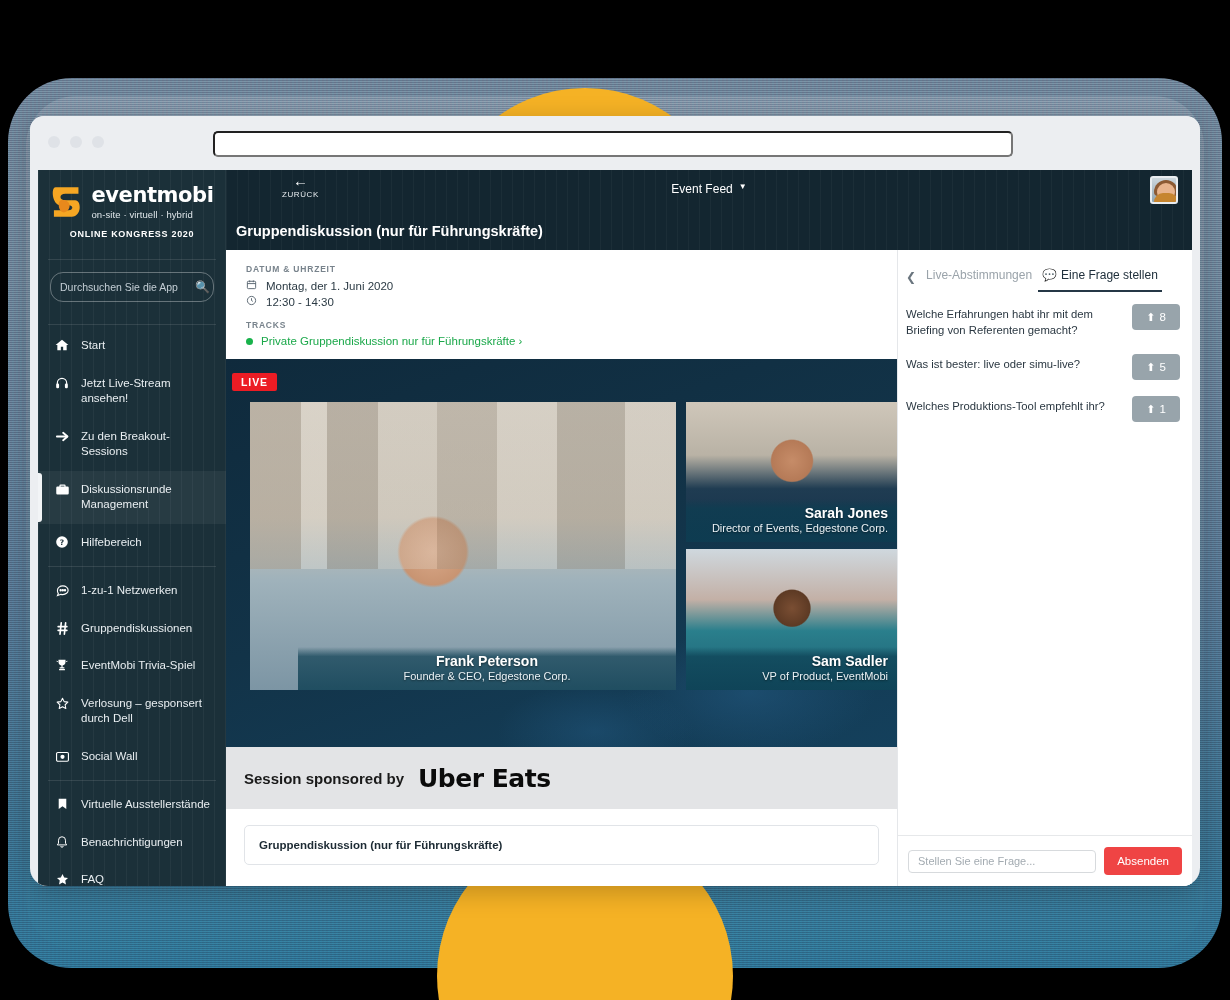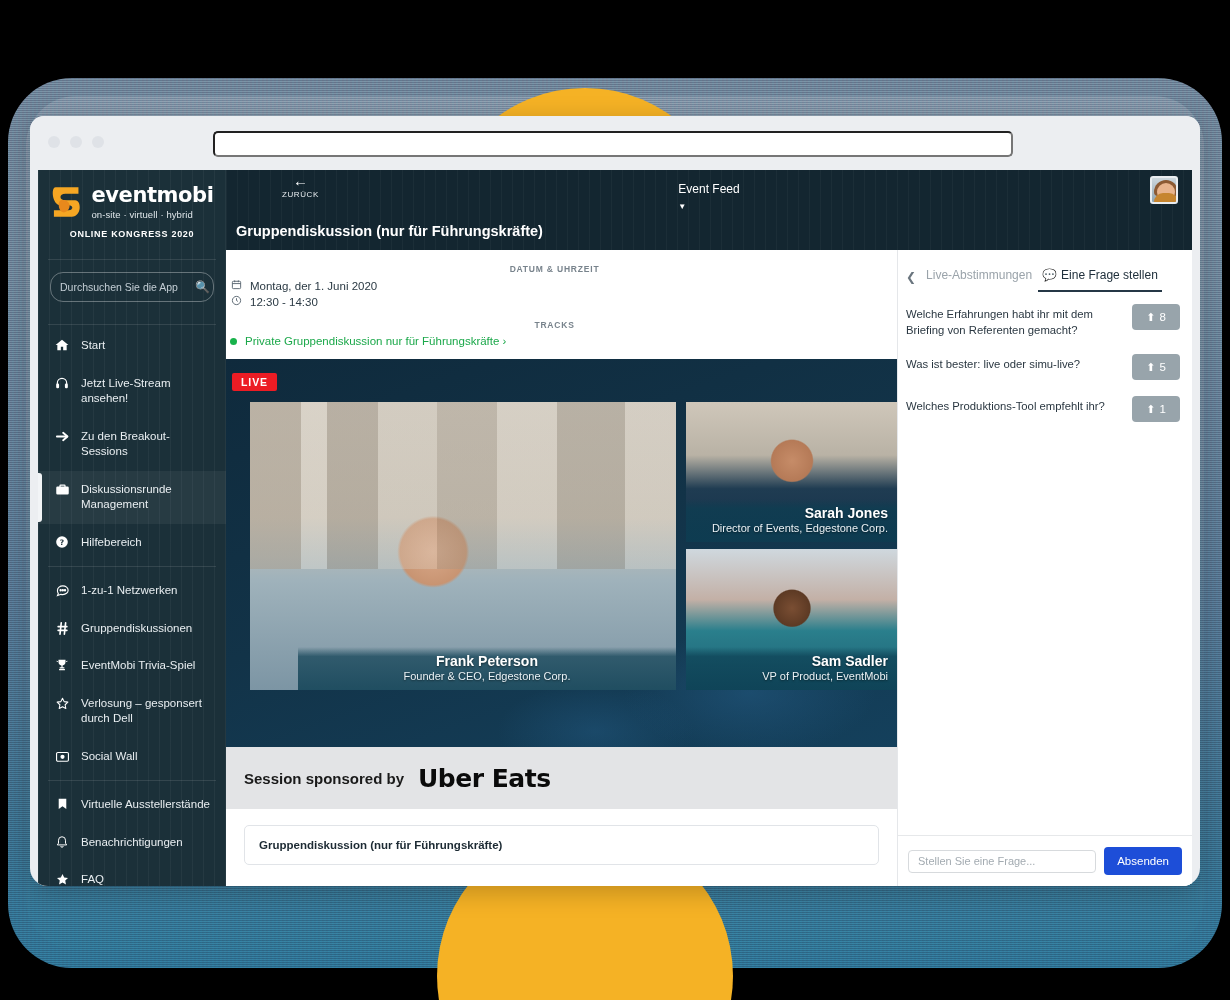--- a/index.html
+++ b/index.html
@@ -117,42 +117,42 @@
   .center { flex:1; min-width:0; display:flex; flex-direction:column; background:#f3f4f6; }
   .topbar {
     height: 42px; background:#132630; position:relative; display:flex; align-items:center;
     background-image: repeating-linear-gradient(90deg, rgba(255,255,255,.035) 0 1px, rgba(0,0,0,0) 1px 11px);
   }
   .back-btn { position:absolute; left: 56px; top: 4px; text-align:center; color:#fff; }
   .back-arrow { font-size: 15px; line-height: 14px; }
   .back-label { font-size: 8px; letter-spacing:.6px; margin-top:2px; color:#e7ecef; }
   .feed-dd {
     position:absolute; left:50%; transform:translateX(-50%); top:12px;
-    color:#fff; font-size: 12px; display:flex; align-items:flex-start; gap:6px;flex-direction:column;
+    color:#fff; font-size: 12px; display:flex; align-items:flex-start; gap:6px;
   }
   .caret { font-size:8px; }
   .avatar {
     position:absolute; right: 14px; top: 6px; width: 28px; height: 28px;
     border-radius:3px; border:2px solid #e9edf0; overflow:hidden;
     background:linear-gradient(180deg,#cdd7dd,#8fa4b1);
   }
   .avatar .face { position:absolute; left:5px; top:5px; width:18px; height:18px; border-radius:50%; background:#e8b48d; }
   .avatar .hair { position:absolute; left:2px; top:2px; width:24px; height:16px; border-radius:12px 12px 4px 4px; background:#8c5a33; }
   .avatar .body { position:absolute; left:2px; bottom:0; width:24px; height:9px; border-radius:9px 9px 0 0; background:#c6852f; }
 
   .page-title-bar {
     height: 38px; background:#132630; color:#fff; display:flex; align-items:center;
     padding-left: 10px; font-size: 14.5px; font-weight:700;
     background-image: repeating-linear-gradient(90deg, rgba(255,255,255,.035) 0 1px, rgba(0,0,0,0) 1px 11px);
   }
 
   .content-scroll { flex:1; overflow:hidden; position:relative; display:flex; }
   .content-main { flex:1; min-width:0; display:flex; flex-direction:column; }
 
-  .meta-card { background:#fff; padding: 14px 18px 12px 4px; text-align: center; }
+  .meta-card { background:#fff; padding: 14px 18px 12px 20px; }
   .meta-label { font-size: 8.5px; letter-spacing:.8px; color:#78838c; font-weight:700; margin-bottom:5px; }
   .meta-row { display:flex; align-items:center; gap:8px; color:#2b3a44; font-size: 11.5px; margin: 3px 0; }
   .meta-row .mi { width:12px; color:#55636d; font-size:11px; }
   .tracks-label { margin-top: 12px; }
   .track-row { display:flex; align-items:center; gap:8px; }
   .track-dot { width:7px; height:7px; border-radius:50%; background:#18b24b; }
   .track-link { color:#1ba84a; font-size: 11.5px; }
 
   .video-area {
     position:relative; background:#102a3b; height: 388px; overflow:hidden;
@@ -241,21 +241,21 @@
   }
   .vote .up { font-size: 11px; }
   .qa-foot { border-top:1px solid #e6e8ea; padding: 11px 10px; display:flex; gap:8px; align-items:center; }
   .qa-input {
     flex:1; height: 23px; border:1px solid #d7dadd; border-radius:4px; background:#fff;
     padding: 0 9px; font-size: 11px; color:#2a3741; outline:none;
     font-family:"Liberation Sans", sans-serif;
   }
   .qa-input::placeholder{ color:#a3abb1; }
   .qa-send {
-    height: 28px; padding: 0 13px; border:0; border-radius:4px; background:#1d4ed8; color:#fff;
+    height: 28px; padding: 0 13px; border:0; border-radius:4px; background:#ef4444; color:#fff;
     font-size: 11.5px; cursor:pointer; font-family:"Liberation Sans", sans-serif;
   }
 </style>
 </head>
 <body>
 
 <div id="stage">
 
   <div class="backdrop"></div>
   <div class="backdrop-inner"></div>

